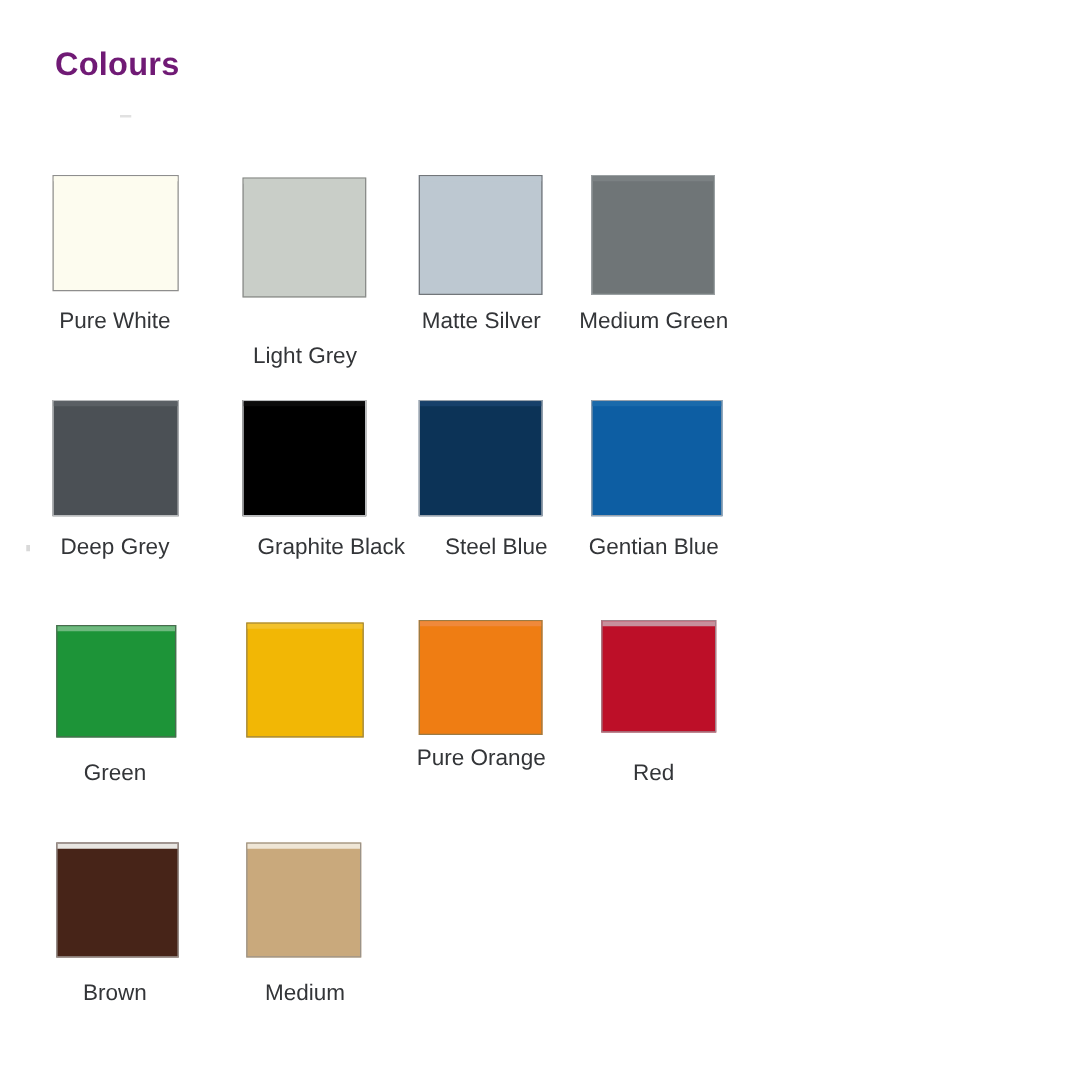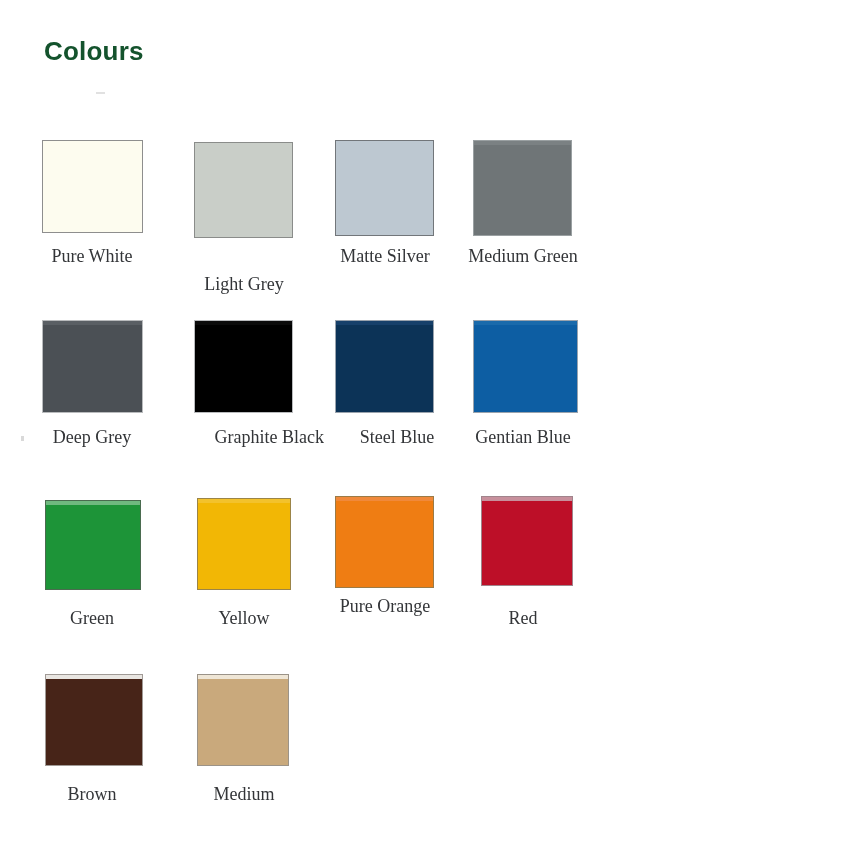--- a/index.html
+++ b/index.html
@@ -24,40 +24,39 @@
     width: 860px;
     height: 860px;
   }
 
   .page-title {
     position: absolute;
     left: 44px;
     top: 36px;
     font-size: 26px;
     font-weight: bold;
-    color: #14532d;
+    color: #701a75;
     letter-spacing: 0.2px;
     white-space: nowrap;
   }
 
   
   .artifact {
     position: absolute;
     background: #c9c9c9;
   }
   .artifact.a1 { left: 96px; top: 92px; width: 9px; height: 2px; opacity: .55; }
   .artifact.a2 { left: 21px; top: 436px; width: 3px; height: 5px; opacity: .7; }
 
   .grid {
     position: absolute;
     left: 0;
     top: 0;
     width: 860px;
     height: 860px;
-    font-family: Liberation Serif, serif;
   }
 
   .chip {
     position: absolute;
     left: 0;
     top: 0;
     box-sizing: border-box;
     border: 1px solid #9a9a9a;
     background-clip: padding-box;
   }
@@ -124,21 +123,20 @@
         <div class="top-band" style="background: rgb(26, 106, 171);"></div>
       </div>
       <div class="chip-label" style="left: 443px; top: 427px;">Gentian Blue</div>
       <div class="chip" style="left: 45px; top: 500px; width: 96px; height: 90px; background: rgb(29, 148, 56); border-color: rgb(74, 107, 79);">
         <div class="top-band" style="background: rgb(111, 185, 127);"></div>
       </div>
       <div class="chip-label" style="left: 12px; top: 608px;">Green</div>
       <div class="chip" style="left: 197px; top: 498px; width: 94px; height: 92px; background: rgb(242, 183, 5); border-color: rgb(155, 132, 71);">
         <div class="top-band" style="background: rgb(243, 194, 44);"></div>
       </div>
-      <div class="chip-label" style="left: 164px; top: 608px;">Yellow</div>
       <div class="chip" style="left: 335px; top: 496px; width: 99px; height: 92px; background: rgb(239, 125, 19); border-color: rgb(155, 123, 70);">
         <div class="top-band" style="background: rgb(240, 137, 59);"></div>
       </div>
       <div class="chip-label" style="left: 305px; top: 580px; margin-top: 16px;">Pure Orange</div>
       <div class="chip" style="left: 481px; top: 496px; width: 92px; height: 90px; background: rgb(189, 15, 40); border-color: rgb(160, 132, 140);">
         <div class="top-band" style="background: rgb(199, 144, 156);"></div>
       </div>
       <div class="chip-label" style="left: 443px; top: 608px;">Red</div>
       <div class="chip" style="left: 45px; top: 674px; width: 98px; height: 92px; background: rgb(71, 36, 24); border-color: rgb(160, 154, 150);">
         <div class="top-band" style="background: rgb(233, 230, 226);"></div>

